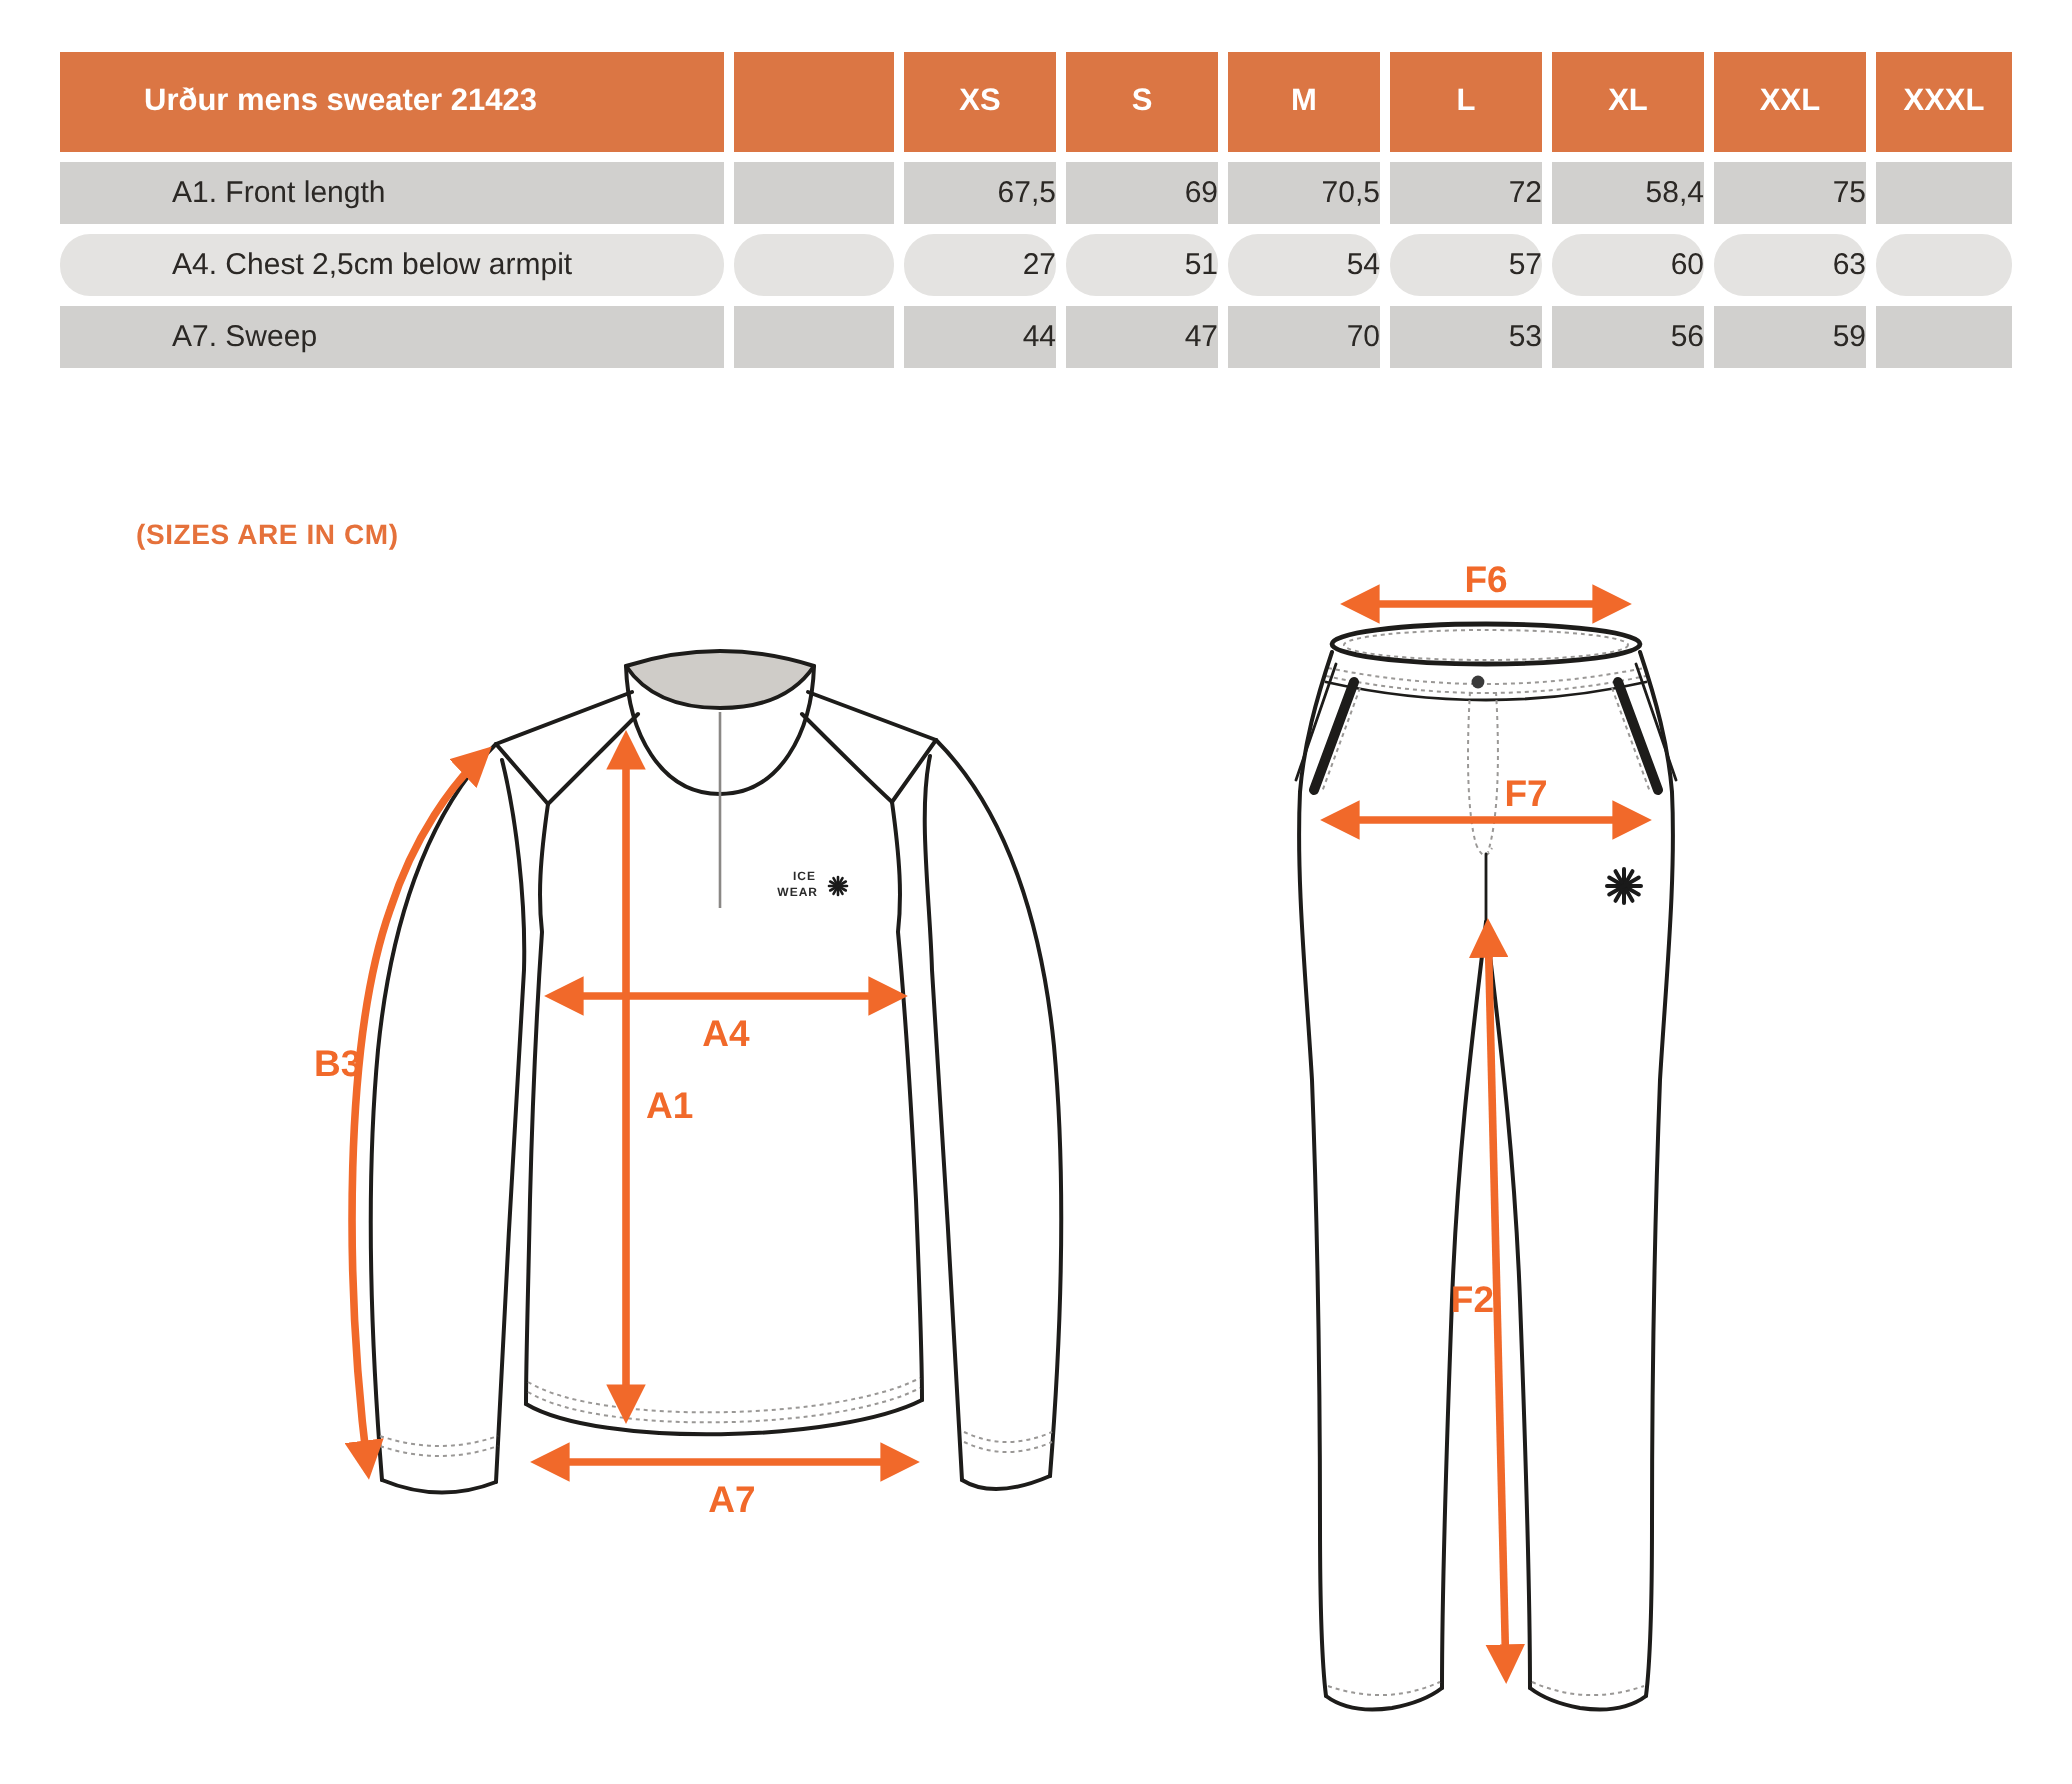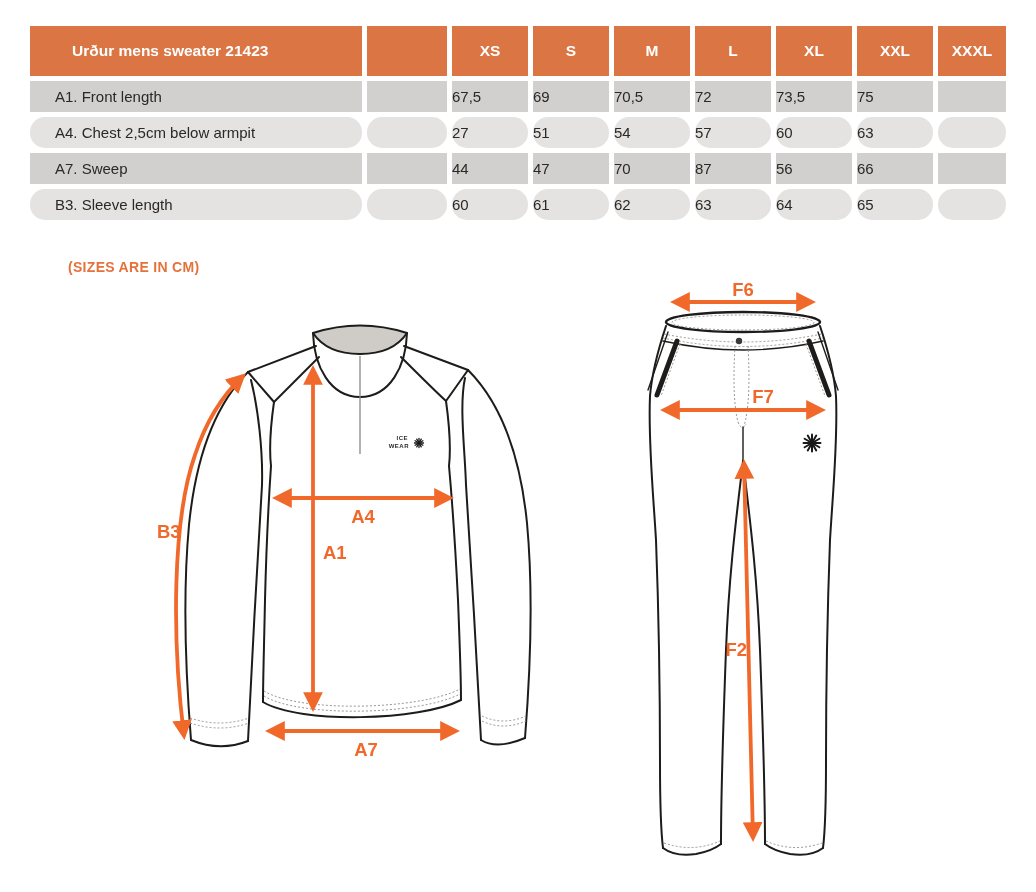--- a/index.html
+++ b/index.html
@@ -7,22 +7,22 @@
         font-family:"Liberation Sans",sans-serif;}
 
   
   table.size-table{position:absolute;left:25px;top:21px;border-collapse:separate;border-spacing:5px;}
   .size-table th,.size-table td{padding:0;margin:0;font-family:"Liberation Sans",sans-serif;}
   .size-table thead th{background:#DB7644;color:#ffffff;height:50px;font-size:15.5px;font-weight:700;}
   .size-table thead th.title-cell{text-align:left;padding-left:42px;}
   .size-table tbody tr{height:31px;}
   .size-table tbody tr.dark th,.size-table tbody tr.dark td{background:#D1D0CE;}
   .size-table tbody tr.light th,.size-table tbody tr.light td{background:#E4E3E1;border-radius:15px;}
-  .size-table tbody th.row-label{text-align:left;padding-left:25px;font-size:15px;font-weight:500;color:#2B2825;}
-  .size-table tbody td.val-cell{text-align:left;font-size:15px;font-weight:400;color:#2B2825;}
+  .size-table tbody th.row-label{text-align:left;padding-left:56px;font-size:15px;font-weight:500;color:#2B2825;}
+  .size-table tbody td.val-cell{text-align:right;font-size:15px;font-weight:400;color:#2B2825;}
 
   
   .cm-note{position:absolute;left:68px;top:259px;color:#E5713B;font-size:14px;font-weight:600;letter-spacing:.3px;}
 
   
   svg{position:absolute;overflow:visible;}
   .sweater-svg{left:140px;top:280px;}
   .pants-svg{left:615px;top:275px;}
   .outline{fill:none;stroke:#1D1C1A;stroke-width:2;stroke-linecap:round;stroke-linejoin:round;}
   .thin{fill:none;stroke:#1D1C1A;stroke-width:1.4;stroke-linecap:round;}
@@ -65,55 +65,44 @@
         </tr>
     </thead>
     <tbody id="table-body">
         <tr class="dark">
           <th class="row-label">A1. Front length</th>
           <td></td>
           <td class="val-cell">67,5</td>
           <td class="val-cell">69</td>
           <td class="val-cell">70,5</td>
           <td class="val-cell">72</td>
-          <td class="val-cell">73,5</td>
+          <td class="val-cell">58,4</td>
           <td class="val-cell">75</td>
           <td class="val-cell"></td>
         </tr>
         <tr class="light">
           <th class="row-label">A4. Chest 2,5cm below armpit</th>
           <td></td>
           <td class="val-cell">27</td>
           <td class="val-cell">51</td>
           <td class="val-cell">54</td>
           <td class="val-cell">57</td>
           <td class="val-cell">60</td>
           <td class="val-cell">63</td>
           <td class="val-cell"></td>
         </tr>
         <tr class="dark">
           <th class="row-label">A7. Sweep</th>
           <td></td>
           <td class="val-cell">44</td>
           <td class="val-cell">47</td>
           <td class="val-cell">70</td>
-          <td class="val-cell">87</td>
+          <td class="val-cell">53</td>
           <td class="val-cell">56</td>
-          <td class="val-cell">66</td>
-          <td class="val-cell"></td>
-        </tr>
-        <tr class="light">
-          <th class="row-label">B3. Sleeve length</th>
-          <td></td>
-          <td class="val-cell">60</td>
-          <td class="val-cell">61</td>
-          <td class="val-cell">62</td>
-          <td class="val-cell">63</td>
-          <td class="val-cell">64</td>
-          <td class="val-cell">65</td>
+          <td class="val-cell">59</td>
           <td class="val-cell"></td>
         </tr>
       </tbody>
   </table>
 
   <div class="cm-note">(SIZES ARE IN CM)</div>
 
   <svg class="sweater-svg" width="440" height="500" viewBox="140 280 440 500">
     <defs>
       <marker id="ah1" viewBox="0 0 10 10" refX="8" refY="5" markerWidth="5.2" markerHeight="5.2" orient="auto-start-reverse">

